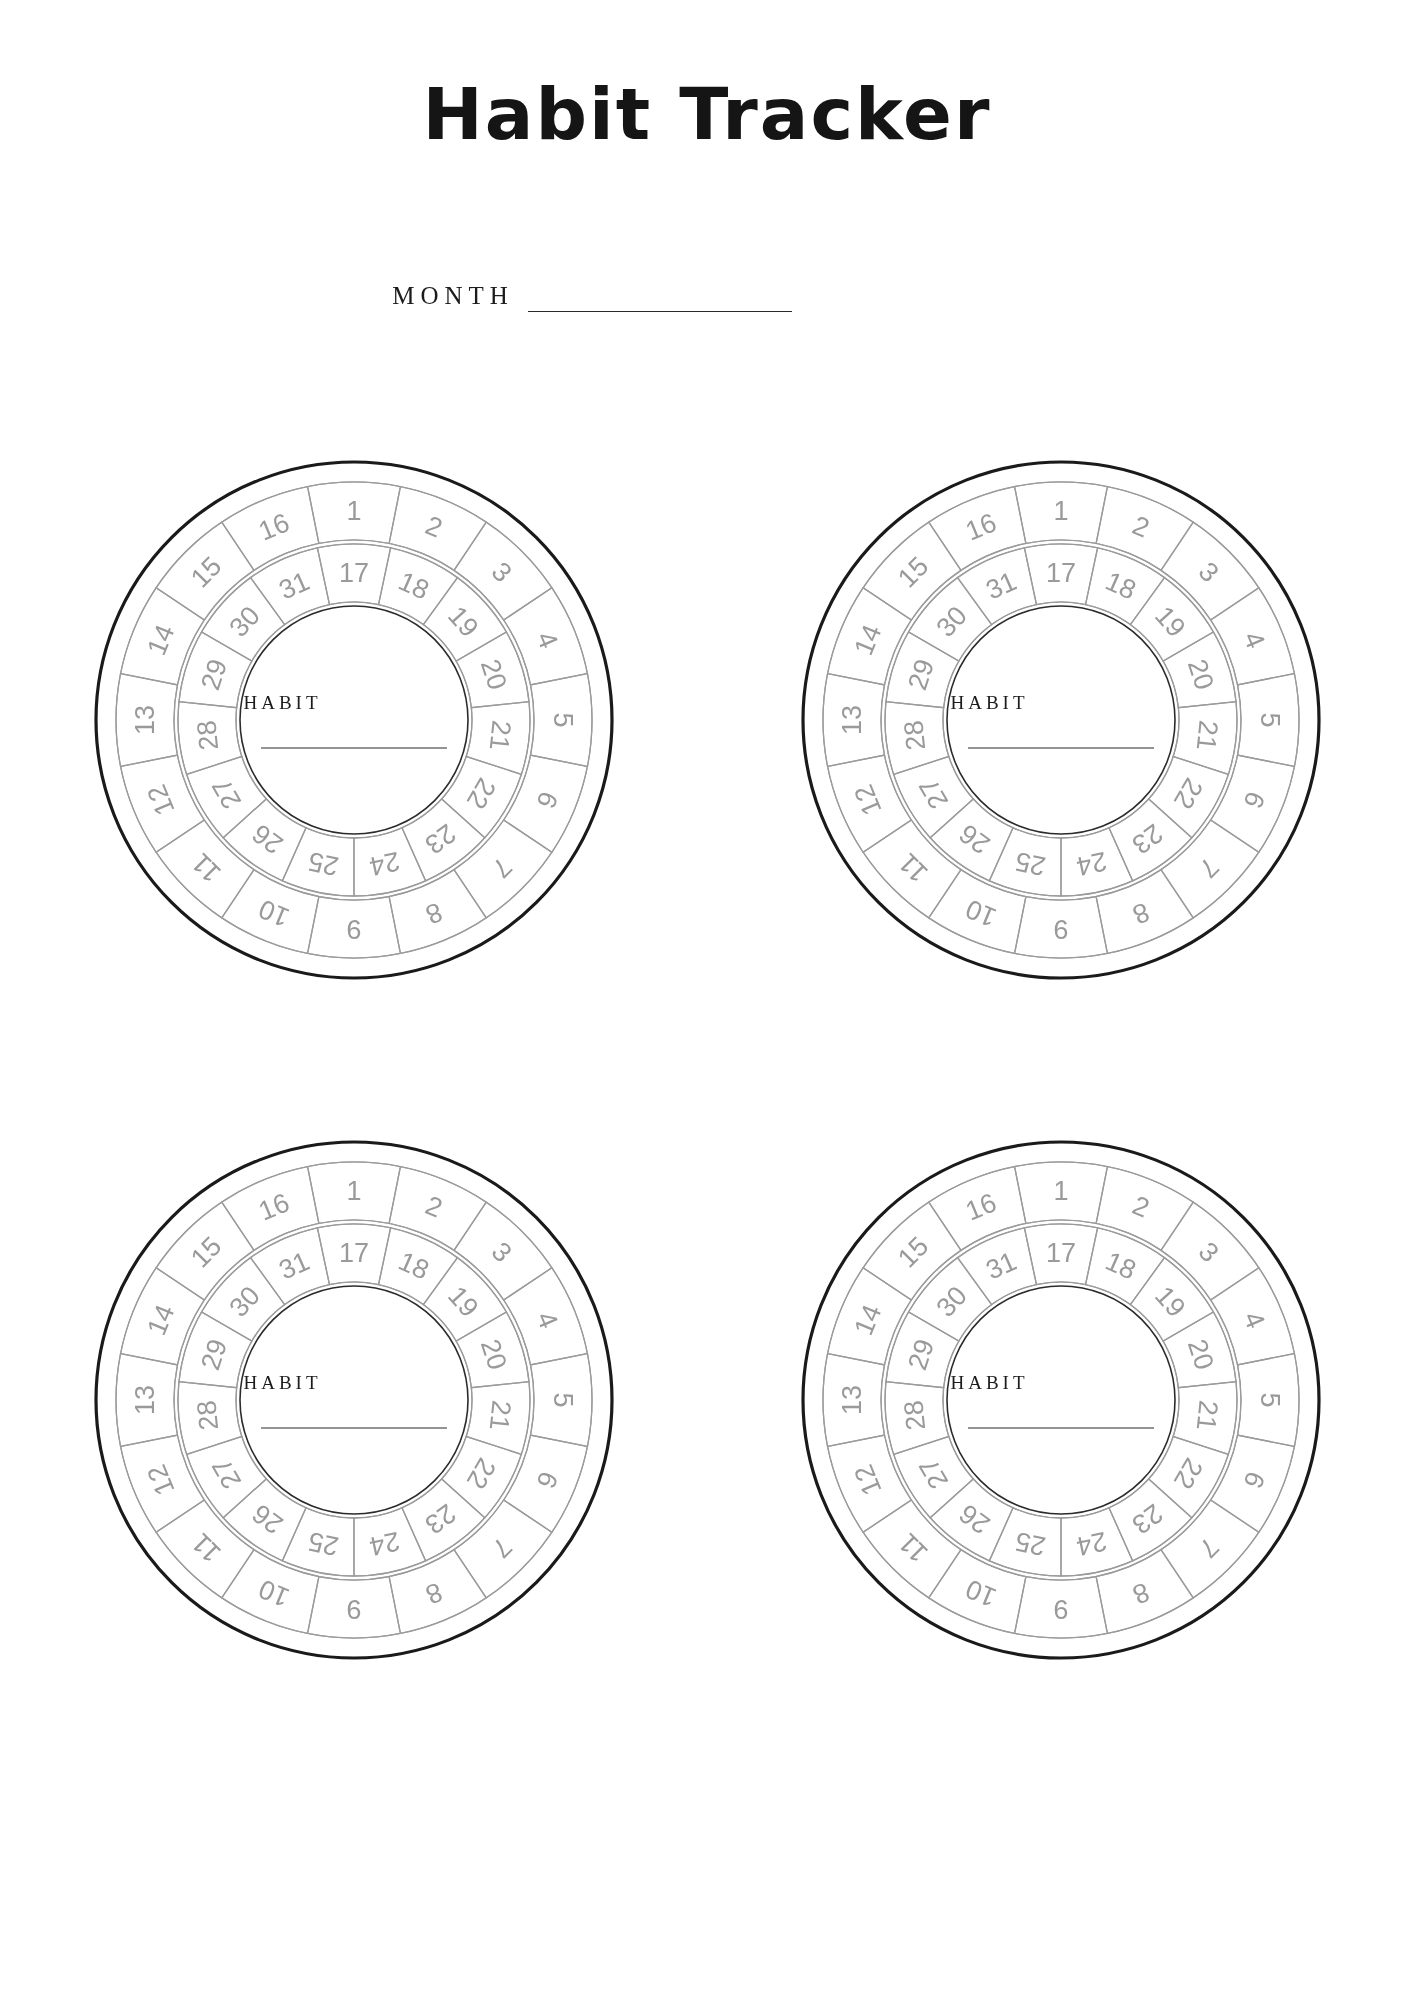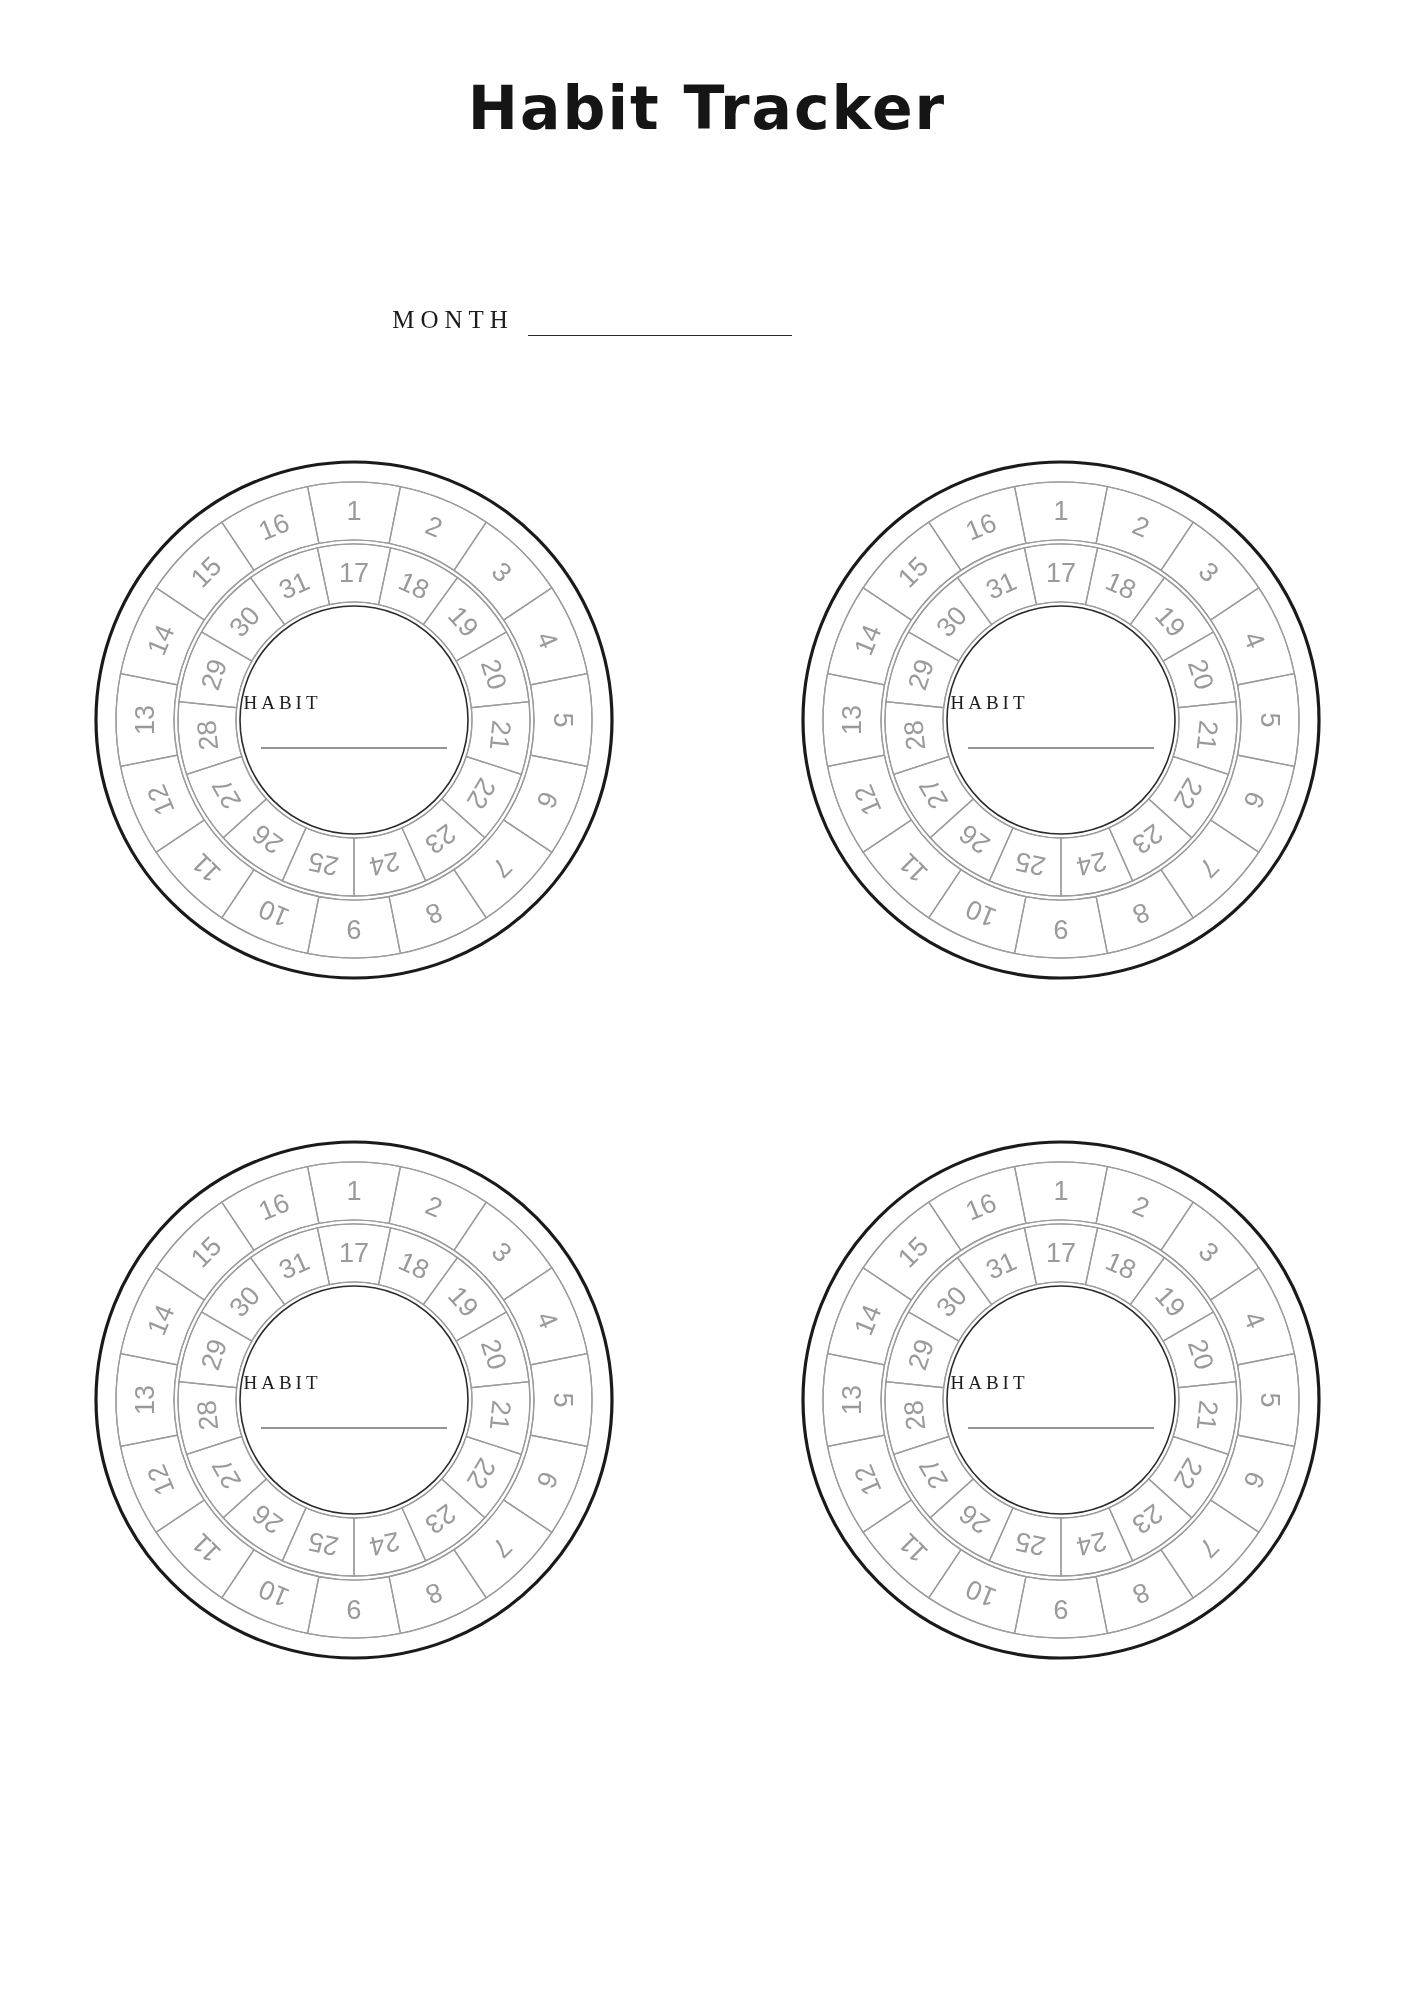--- a/index.html
+++ b/index.html
@@ -21,35 +21,34 @@
     background: #fff;
   }
   .title {
     position: absolute;
     top: 78px;
     left: 0;
     width: 1414px;
     text-align: center;
     font-family: "DejaVu Sans", sans-serif;
     font-weight: bold;
-    font-size: 60px;
+    font-size: 72px;
     letter-spacing: 2px;
     color: #151515;
     line-height: 1;
   }
   .month-row {
     position: absolute;
     top: 283px;
     left: 0;
     width: 1184px;
     display: flex;
     justify-content: center;
     align-items: flex-end;
     gap: 14px;
-    margin-top: 24px;
   }
   .month-label {
     font-family: "Liberation Serif", serif;
     font-size: 25px;
     letter-spacing: 6px;
     color: #1c1c1c;
     line-height: 1;
     padding-bottom: 4px;
   }
   .month-line {

